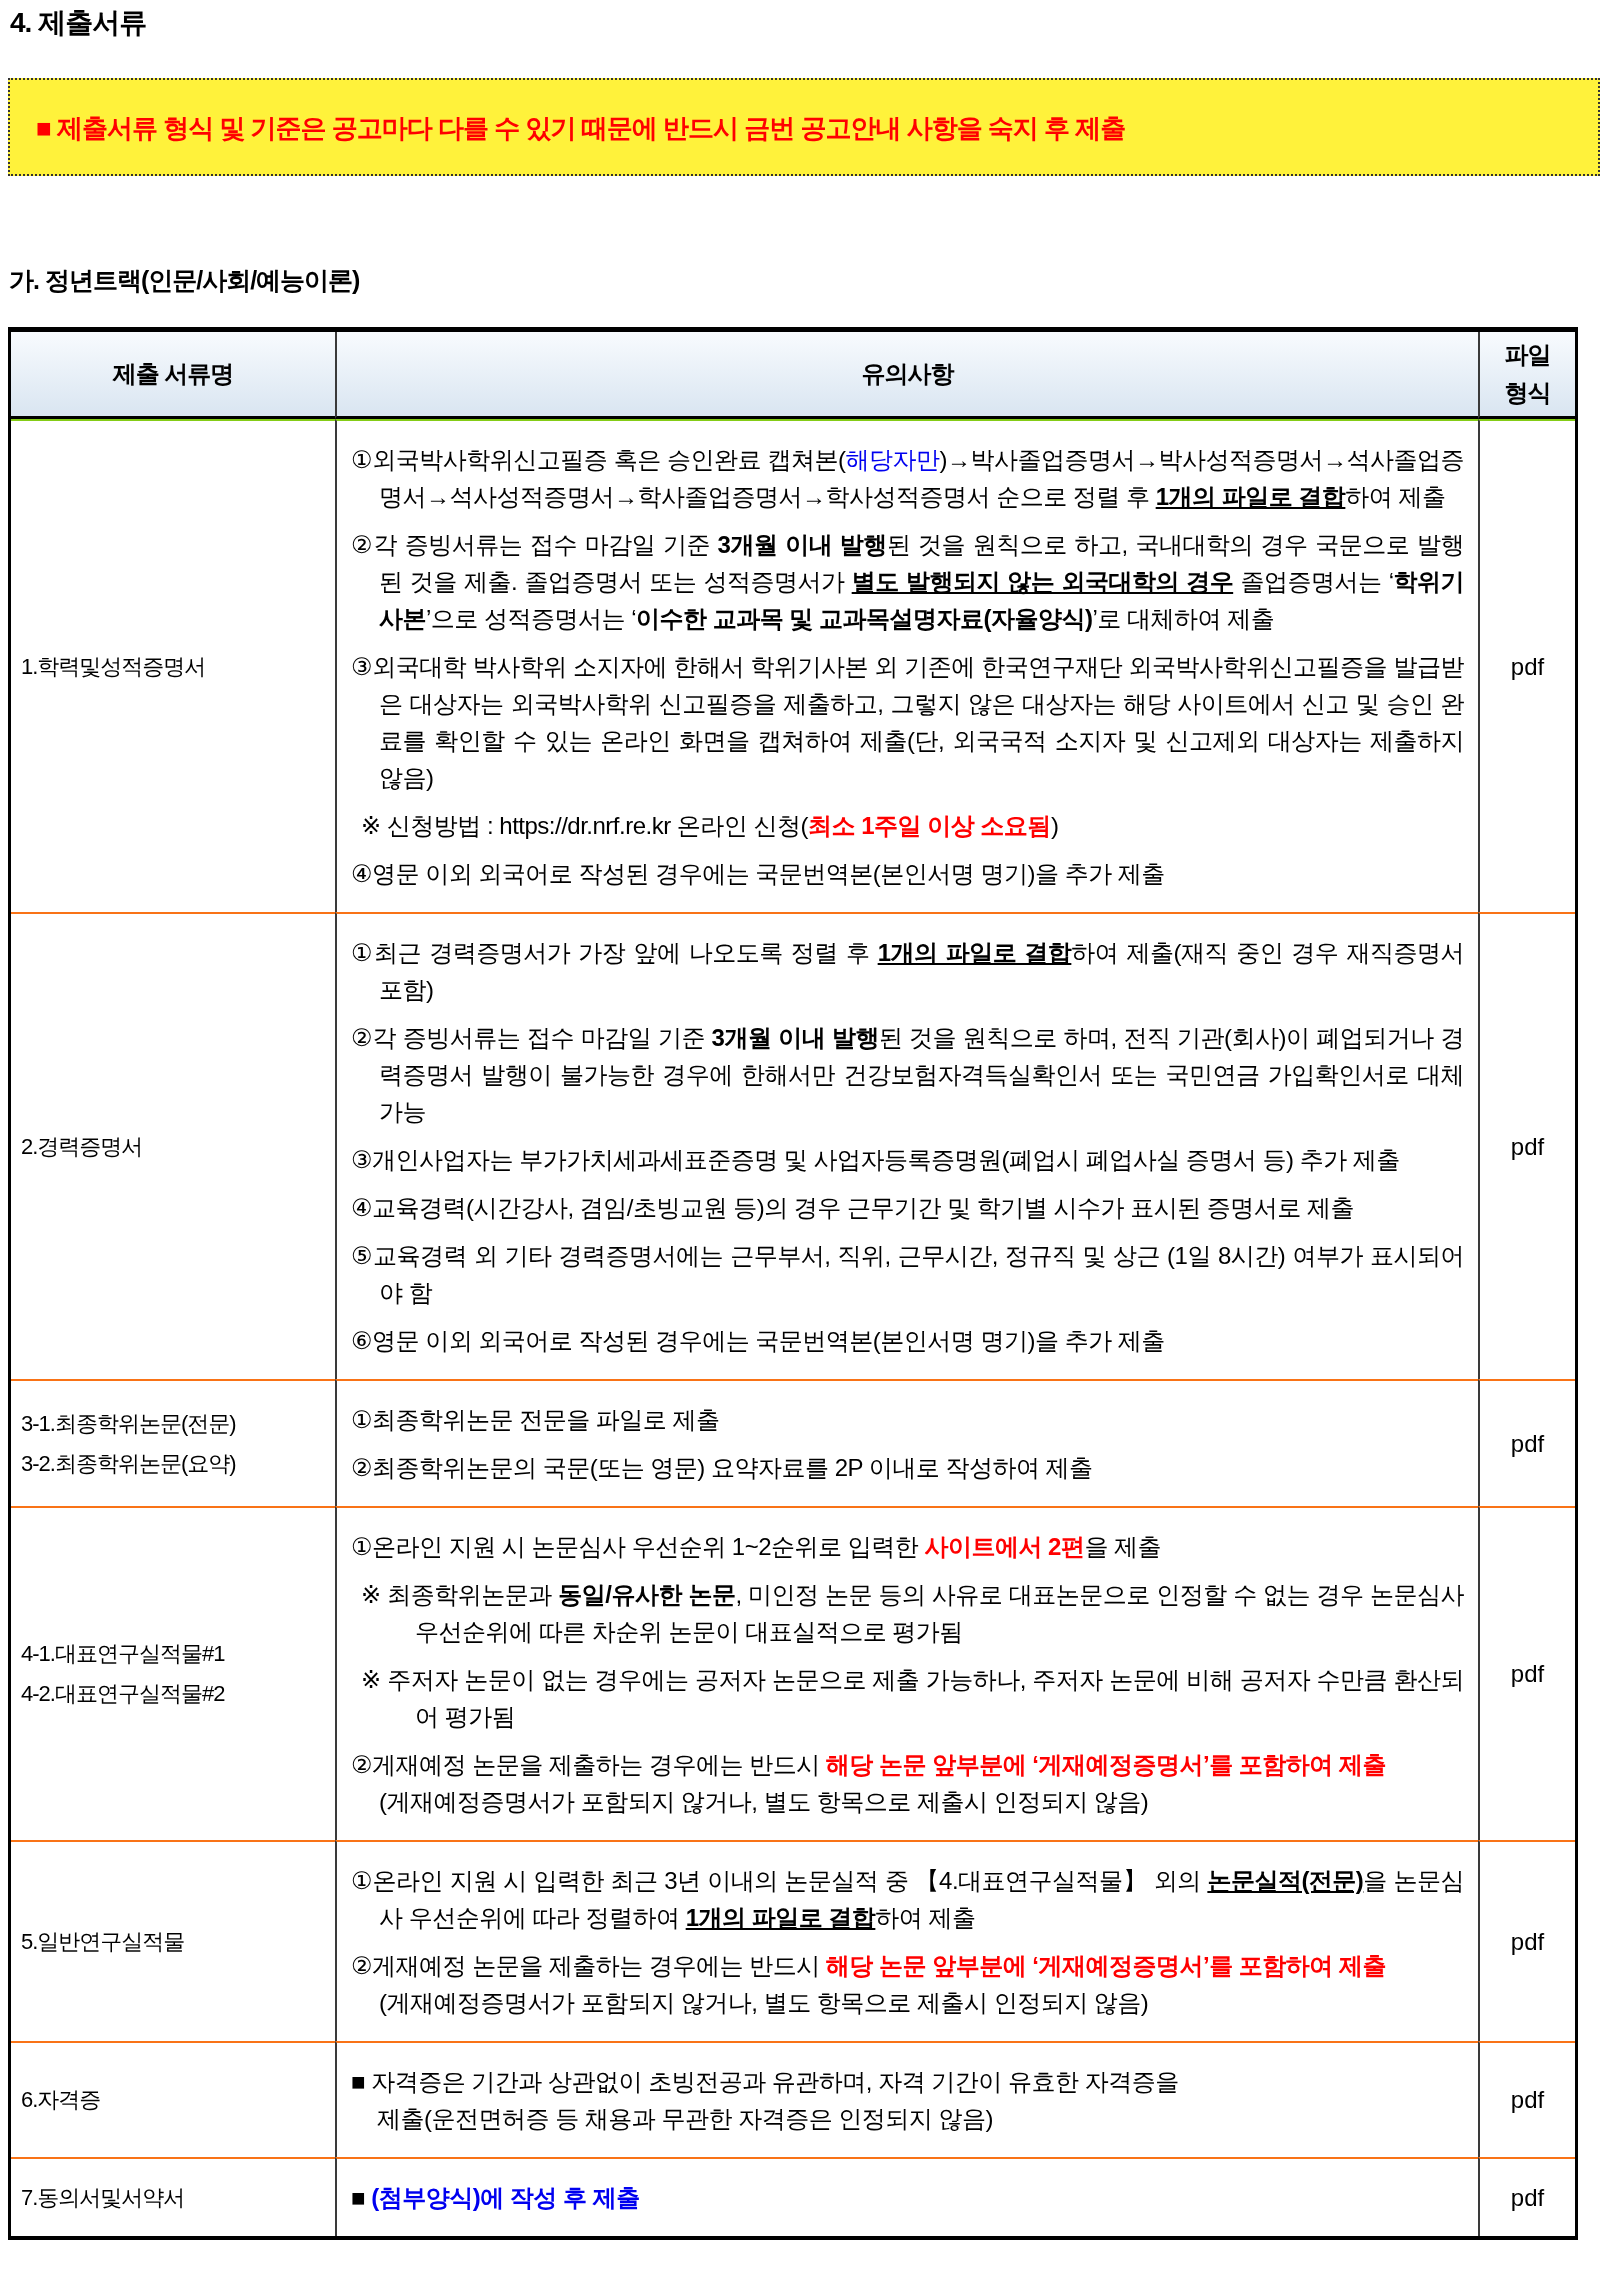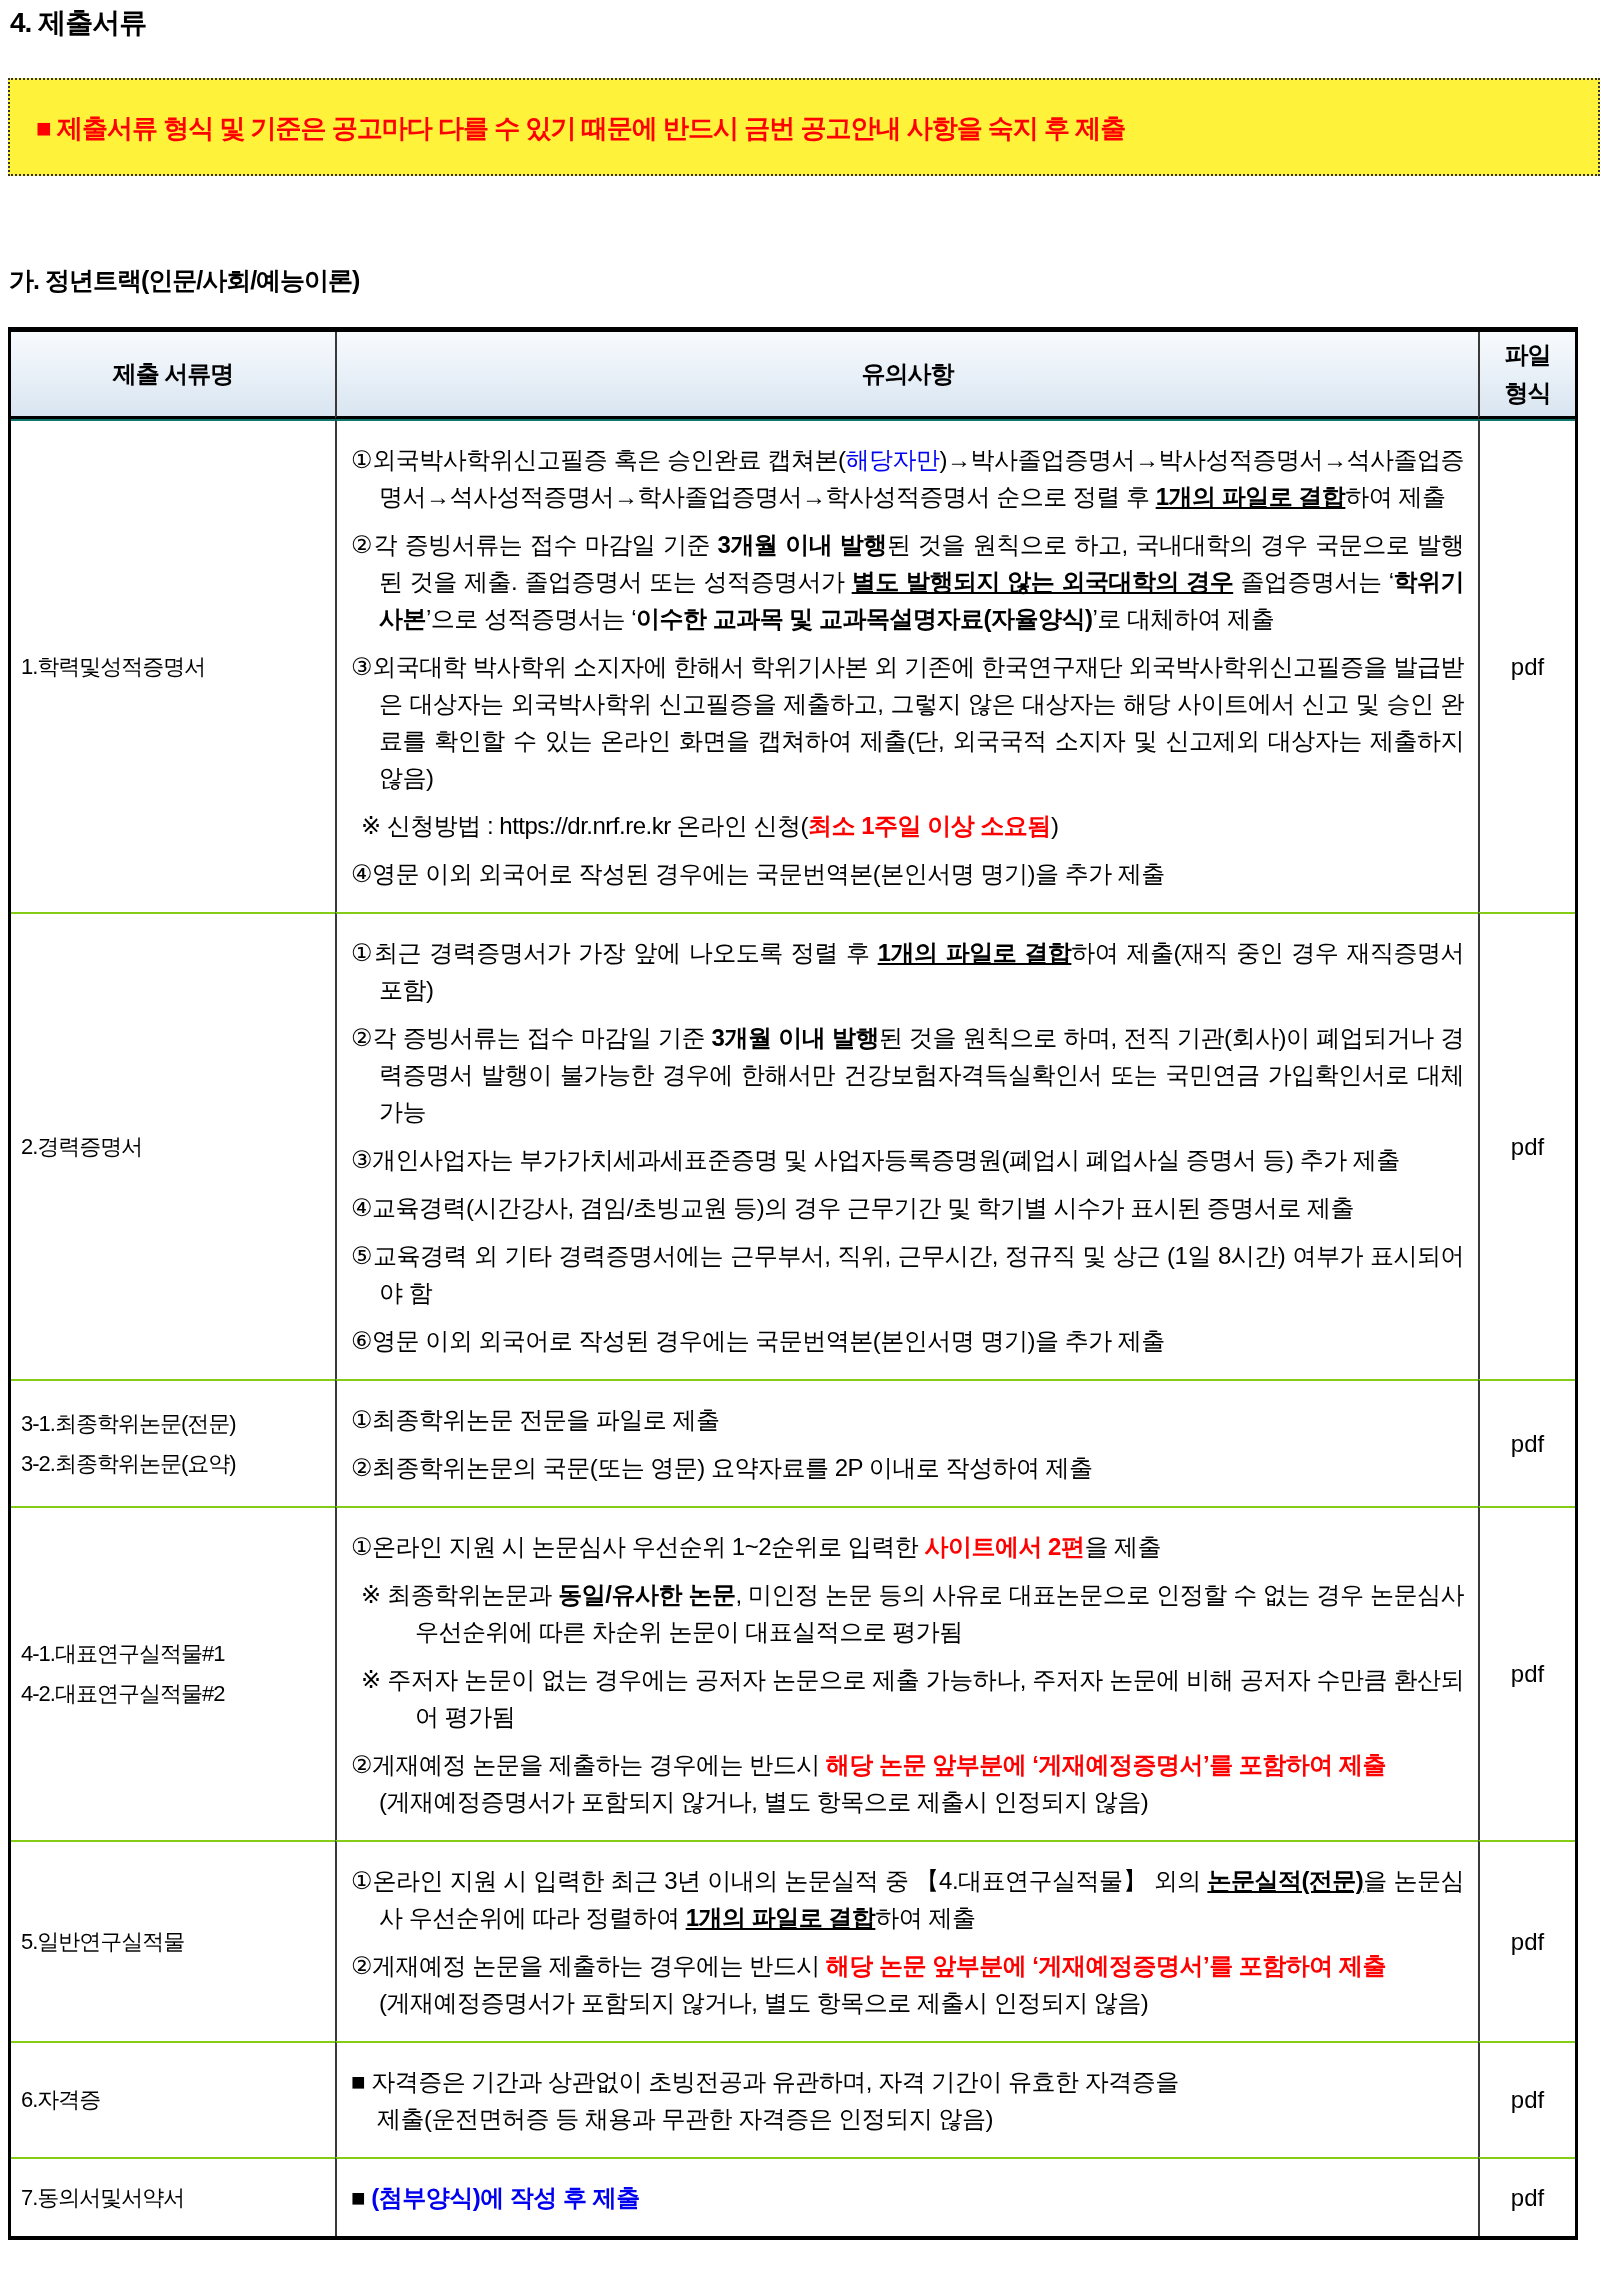--- a/index.html
+++ b/index.html
@@ -59,22 +59,22 @@
     font-size:24px;
     font-weight:bold;
     text-align:center;
     vertical-align:middle;
     height:84px;
     line-height:38px;
     letter-spacing:-1px;
     padding:0;
   }
   th + th, td + td{border-left:2px solid #3a3a3a;}
-  tbody tr:first-child td{border-top:2px solid #0f766e;}
-  tbody tr:not(:first-child) td{border-top:2px solid #84cc16;}
+  tbody tr:first-child td{border-top:2px solid #84cc16;}
+  tbody tr:not(:first-child) td{border-top:2px solid #f97316;}
 
   td{vertical-align:middle;background:#fff;}
   td.doc-name{
     font-size:22px;
     line-height:40px;
     padding:8px 0 8px 10px;
     letter-spacing:-1px;
   }
   td.notes{
     font-size:24px;

